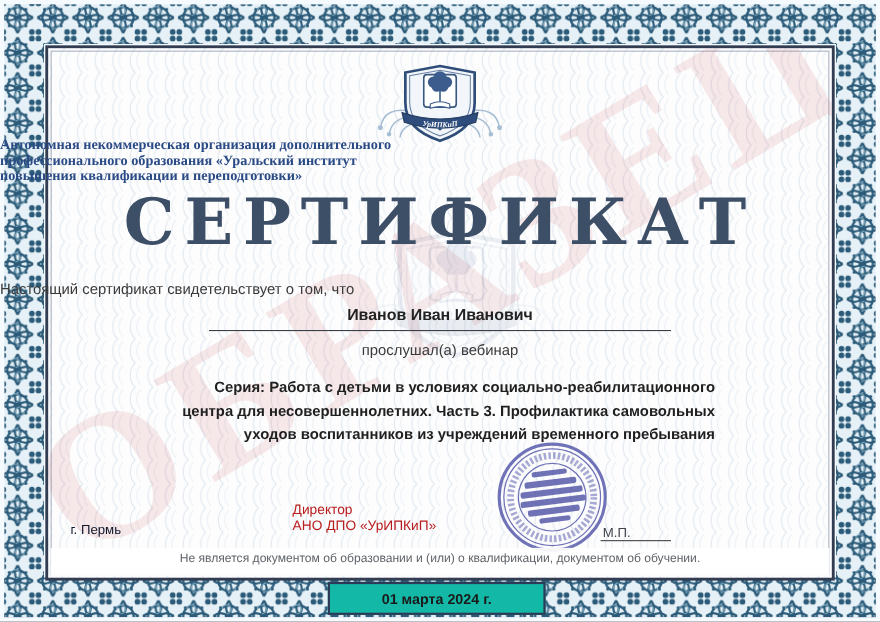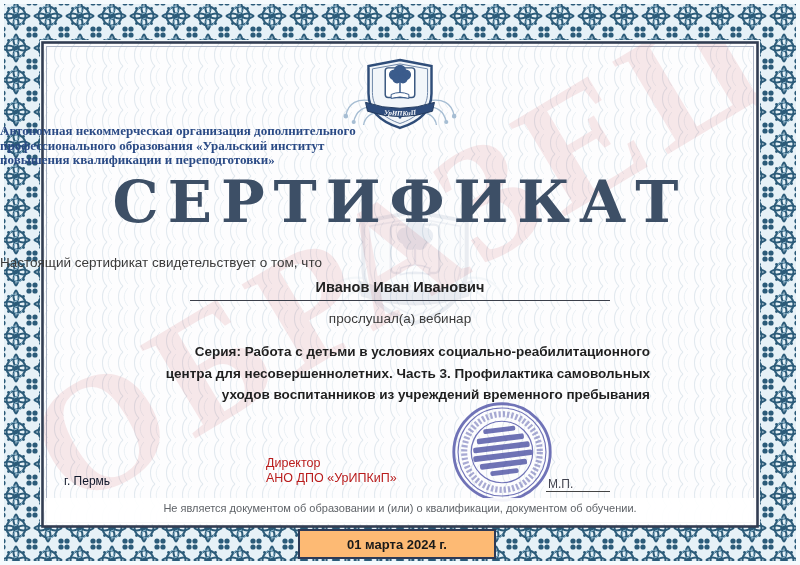--- a/index.html
+++ b/index.html
@@ -40,21 +40,21 @@
     font-size:13.5px;font-weight:bold;line-height:21.5px;color:#1f1f1f;
   }
   .director{left:266px;top:456px;font-size:12.5px;line-height:14.5px;color:#b91c1c;}
   .city{left:64px;top:474px;font-size:12px;color:#0f172a;}
   .seal-mark{left:516px;top:477px;font-size:12px;color:#40424e;margin-left:32px;}
   .sig-line{left:546px;top:491px;width:64px;border-top:1.4px solid #444;height:0;}
   .footer-strip{left:46px;top:498px;width:708px;height:26px;background:rgba(255,255,255,0.92);}
   .disclaimer{left:0;top:502px;width:800px;text-align:center;font-size:11px;color:#5f6368;}
   .date-box{
     left:298px;top:529px;width:194px;height:26px;
-    background:#fdba74;border:2px solid #2c3a57;
+    background:#14b8a6;border:2px solid #2c3a57;
     display:flex;align-items:center;justify-content:center;
     font-size:13px;font-weight:bold;color:#1a1a1a;
   }
 </style>
 </head>
 <body>
 
 <div id="cert">
 
   <svg class="abs" width="800" height="565" viewBox="0 0 800 565" style="left:0;top:0;">

